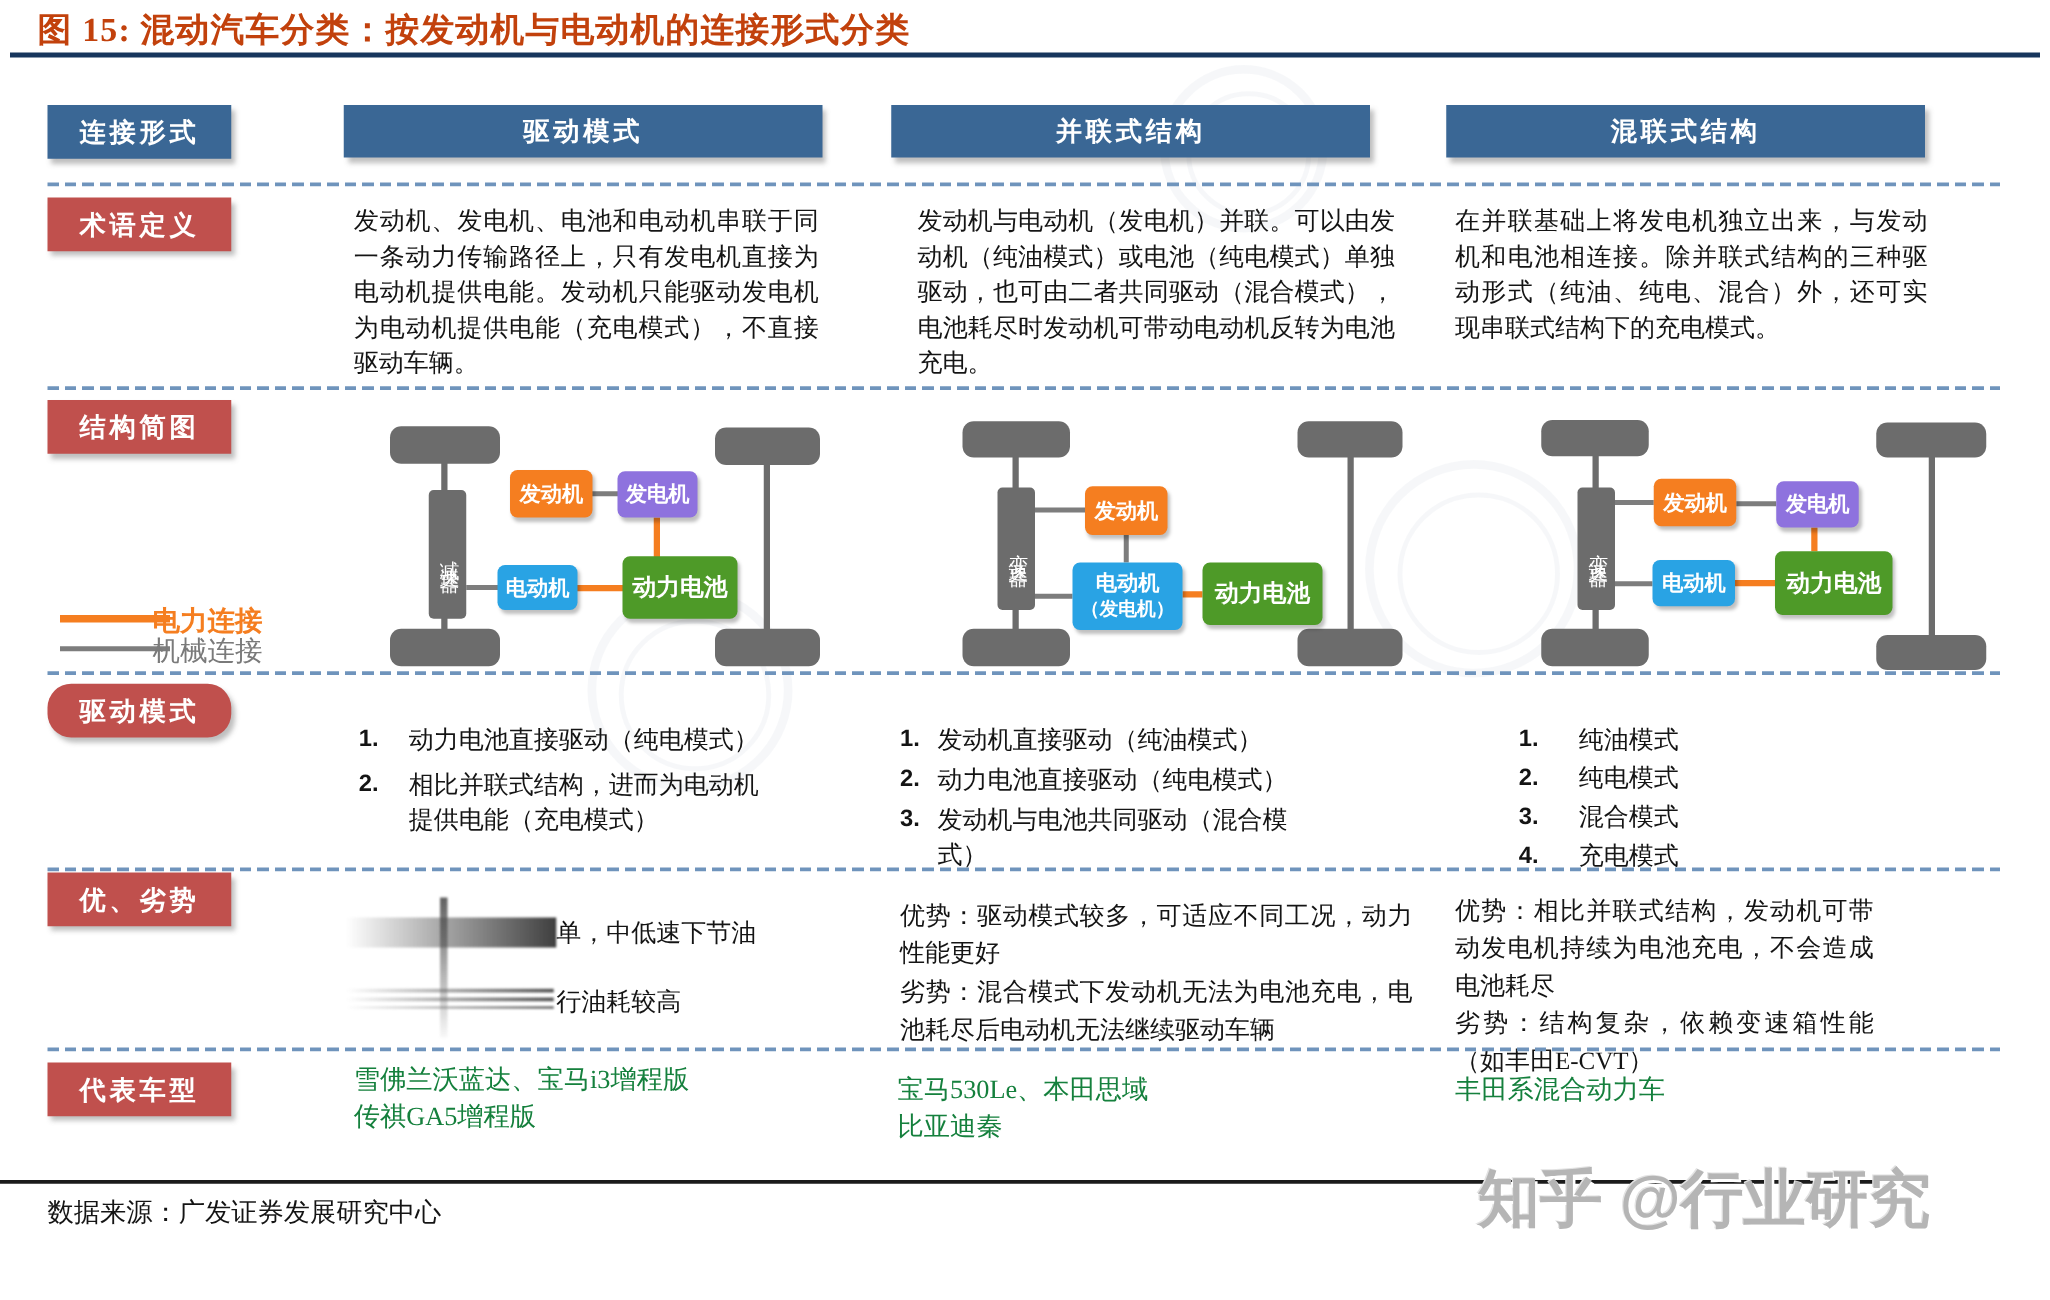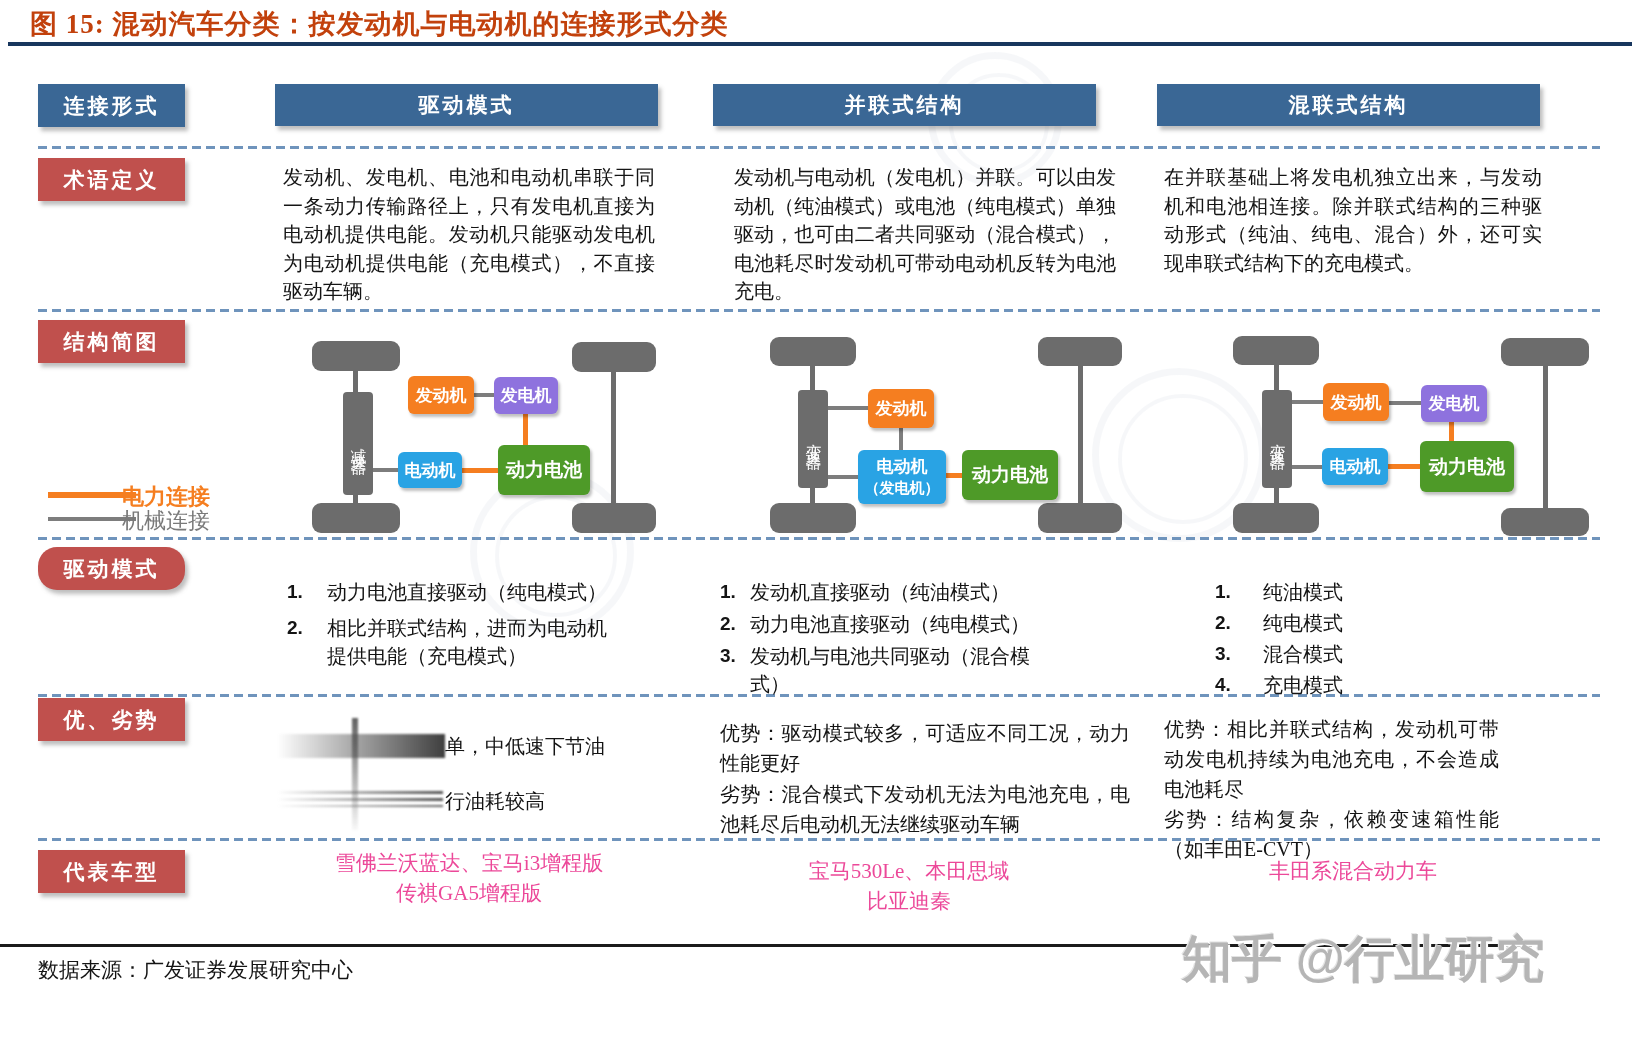--- a/index.html
+++ b/index.html
@@ -34,21 +34,21 @@
     z-index:1;
   }
   
   .deftext{position:absolute;font-size:20px;line-height:28.5px;text-align:justify;color:#141414;}
   .modes{position:absolute;z-index:2;}
   .mode-item{display:flex;align-items:flex-start;}
   .mode-num{font-family:"Liberation Sans","DejaVu Sans",sans-serif;font-weight:bold;font-size:19px;line-height:28px;flex:0 0 auto;}
   .mode-text{font-size:20px;line-height:28px;}
   .prose{position:absolute;font-size:20px;line-height:30px;text-align:justify;}
   .frag{position:absolute;font-size:20px;white-space:nowrap;}
-  .models{position:absolute;text-align:center;font-size:21px;line-height:30px;color:#ec4899;}
+  .models{position:absolute;font-size:21px;line-height:30px;color:#15803d;}
   
   .diagram{position:absolute;}
   .wheel{position:absolute;background:#6C6C6C;border-radius:9px;z-index:2;}
   .axle{position:absolute;width:5px;background:#6C6C6C;z-index:1;}
   .gearbox{
     position:absolute;width:30px;background:#6C6C6C;border-radius:4px;color:#fff;z-index:3;
     writing-mode:vertical-lr;display:flex;align-items:center;justify-content:center;
     font-size:16px;letter-spacing:6px;font-family:"Liberation Sans",sans-serif;
   }
   .comp{

